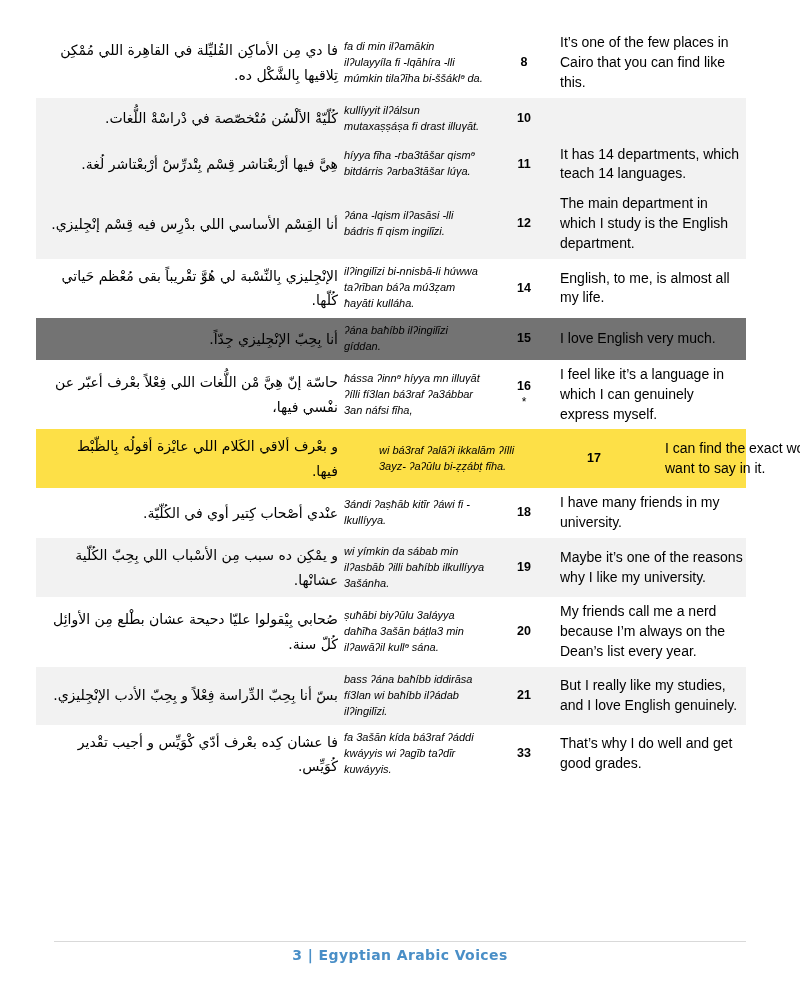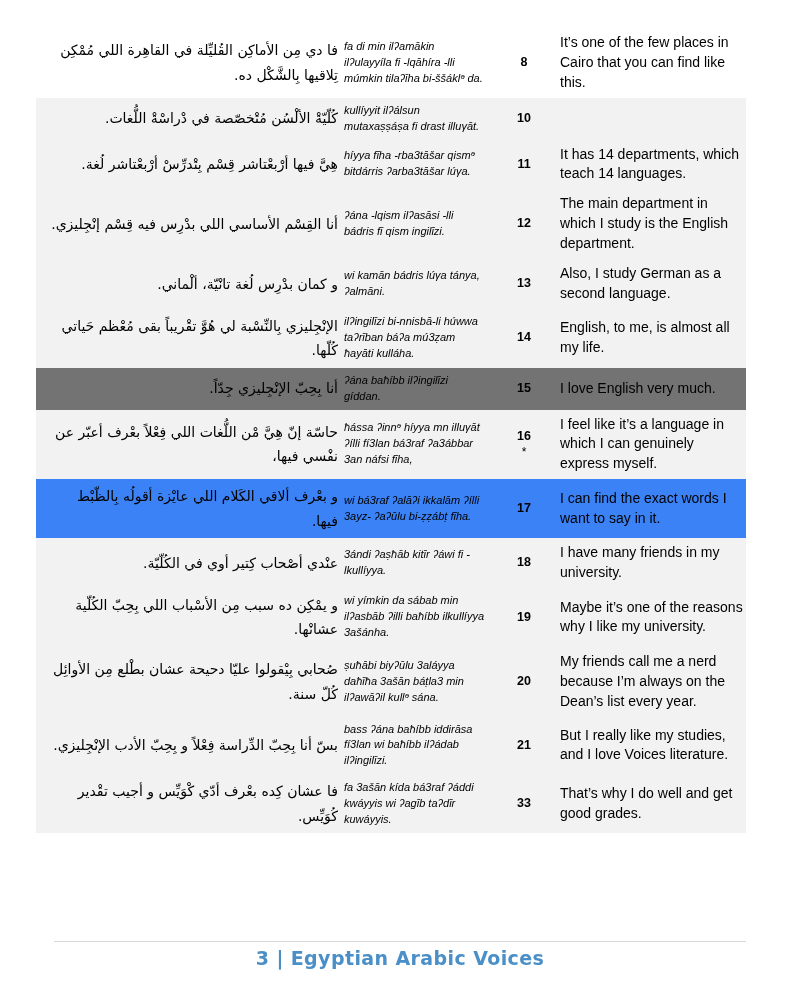--- a/index.html
+++ b/index.html
@@ -39,21 +39,21 @@
     padding-left:6px;
   }
   .footer{
     position:absolute;left:0;top:941px;width:800px;text-align:center;
   }
   .footer-divider{
     width:692px;margin:0 auto;border:0;border-top:1.5px solid #d9d9d9;
   }
   .footer-text{
     display:inline-block;margin-top:5px;
-    font-weight:bold;font-size:19px;letter-spacing:0.4px;
+    font-weight:bold;font-size:14px;letter-spacing:0.4px;
     font-family:"DejaVu Sans",sans-serif;
   }
 </style>
 </head>
 <body>
 
 <div class="dialogue-table">
   <div class="row">
     <div class="cell-arabic">فا دي مِن الأماكِن القُليِّلة في القاهِرة اللي مُمْكِن تِلاقيها بِالشَّكْل ده.</div>
     <div class="cell-translit">fa di min ilʔamākin ilʔulayyíla fi -lqāhíra -lli múmkin tilaʔīha bi-ššáklᵊ da.</div>
@@ -87,29 +87,20 @@
   <div class="row">
     <div class="cell-arabic">أنا القِسْم الأساسي اللي بدْرِس فيه قِسْم إنْجِليزي.</div>
     <div class="cell-translit">ʔána -lqism ilʔasāsi -lli bádris fī qism ingilīzi.</div>
     <div class="cell-num">
       <div>12</div>
       <div class="marker"></div>
     </div>
     <div class="cell-english">The main department in which I study is the English department.</div>
   </div>
 
-  <div class="row" style="background: rgb(242, 242, 242);">
-    <div class="cell-arabic">و كمان بدْرِس لُغة تانْيّة، ألْماني.</div>
-    <div class="cell-translit">wi kamān bádris lúγa tánya, ʔalmāni.</div>
-    <div class="cell-num">
-      <div>13</div>
-      <div class="marker"></div>
-    </div>
-    <div class="cell-english">Also, I study German as a second language.</div>
-  </div>
 
   <div class="row">
     <div class="cell-arabic">الإنْجِليزي بِالنِّسْبة لي هُوَّ تقْريباً بقى مُعْظم حَياتي كُلّها.</div>
     <div class="cell-translit">ilʔingilīzi bi-nnisbā-li húwwa taʔrīban báʔa mú3ẓam ħayāti kulláha.</div>
     <div class="cell-num">
       <div>14</div>
       <div class="marker"></div>
     </div>
     <div class="cell-english">English, to me, is almost all my life.</div>
   </div>
@@ -127,21 +118,21 @@
   <div class="row">
     <div class="cell-arabic">حاسّة إنّ هِيَّ مْن اللُّغات اللي فِعْلاً بعْرف أعبّر عن نفْسي فيها،</div>
     <div class="cell-translit">ħássa ʔinnᵊ híyya mn illuγāt ʔílli fí3lan bá3raf ʔa3ábbar 3an náfsi fīha,</div>
     <div class="cell-num">
       <div>16</div>
       <div class="marker">*</div>
     </div>
     <div class="cell-english">I feel like it’s a language in which I can genuinely express myself.</div>
   </div>
 
-  <div class="row" style="background: #3b82f6;">
+  <div class="row" style="background: #fde047; gap: 35px;">
     <div class="cell-arabic">و بعْرف ألاقي الكَلام اللي عايْزة أقولُه بِالظّبْط فيها.</div>
     <div class="cell-translit">wi bá3raf ʔalāʔi ikkalām ʔílli 3ayz- ʔaʔūlu bi-ẓẓábṭ fīha.</div>
     <div class="cell-num">
       <div>17</div>
       <div class="marker"></div>
     </div>
     <div class="cell-english">I can find the exact words I want to say in it.</div>
   </div>
 
   <div class="row">
@@ -174,21 +165,21 @@
     <div class="cell-english">My friends call me a nerd because I’m always on the Dean’s list every year.</div>
   </div>
 
   <div class="row" style="background: rgb(242, 242, 242);">
     <div class="cell-arabic">بسّ أنا بِحِبّ الدِّراسة فِعْلاً و بِحِبّ الأدب الإنْجِليزي.</div>
     <div class="cell-translit">bass ʔána baħíbb iddirāsa fí3lan wi baħíbb ilʔádab ilʔingilīzi.</div>
     <div class="cell-num">
       <div>21</div>
       <div class="marker"></div>
     </div>
-    <div class="cell-english">But I really like my studies, and I love Voices literature.</div>
+    <div class="cell-english">But I really like my studies, and I love English genuinely.</div>
   </div>
 
   <div class="row">
     <div class="cell-arabic">فا عشان كِده بعْرف أدّي كْوَيِّس و أجيب تقْدير كُوَيِّس.</div>
     <div class="cell-translit">fa 3ašān kída bá3raf ʔáddi kwáyyis wi ʔagīb taʔdīr kuwáyyis.</div>
     <div class="cell-num">
       <div>33</div>
       <div class="marker"></div>
     </div>
     <div class="cell-english">That’s why I do well and get good grades.</div>

